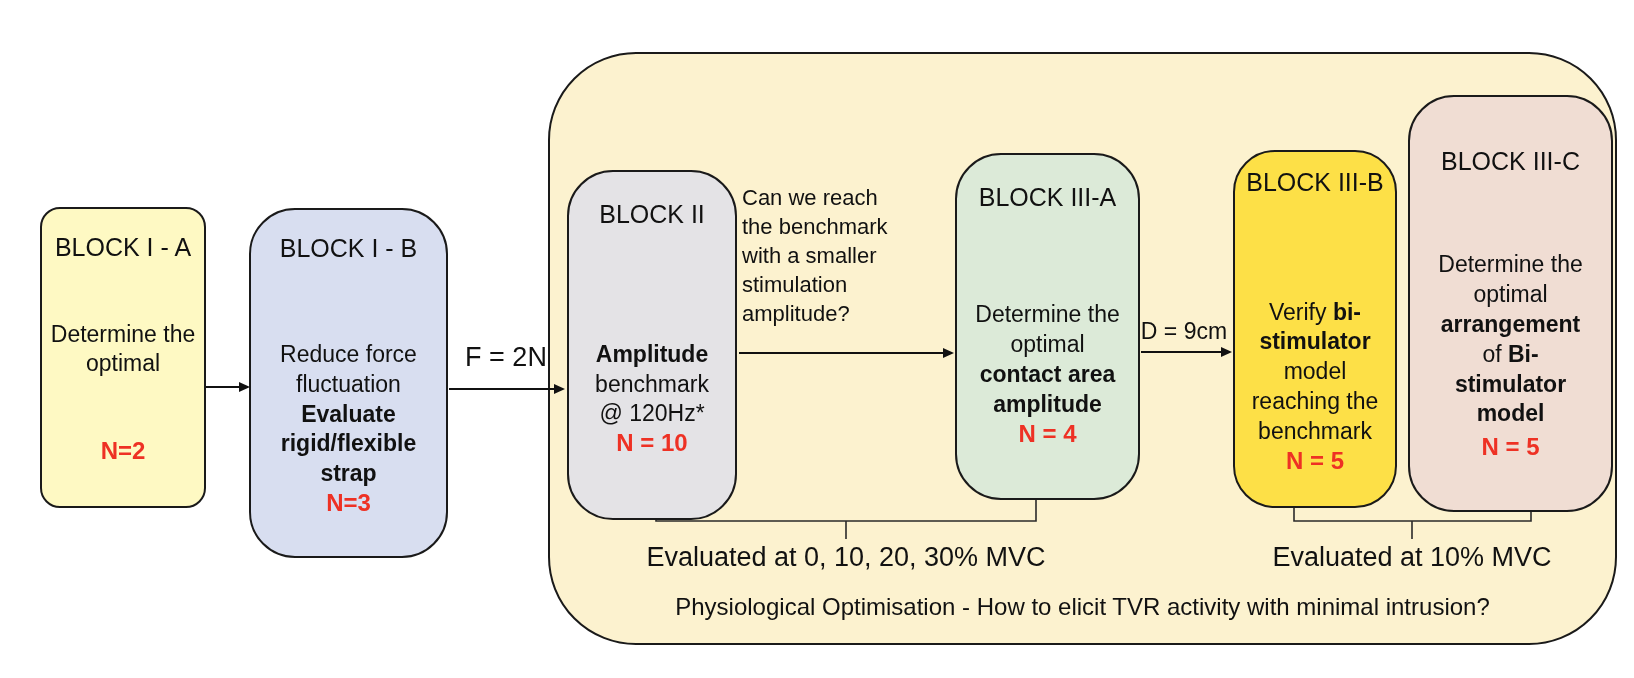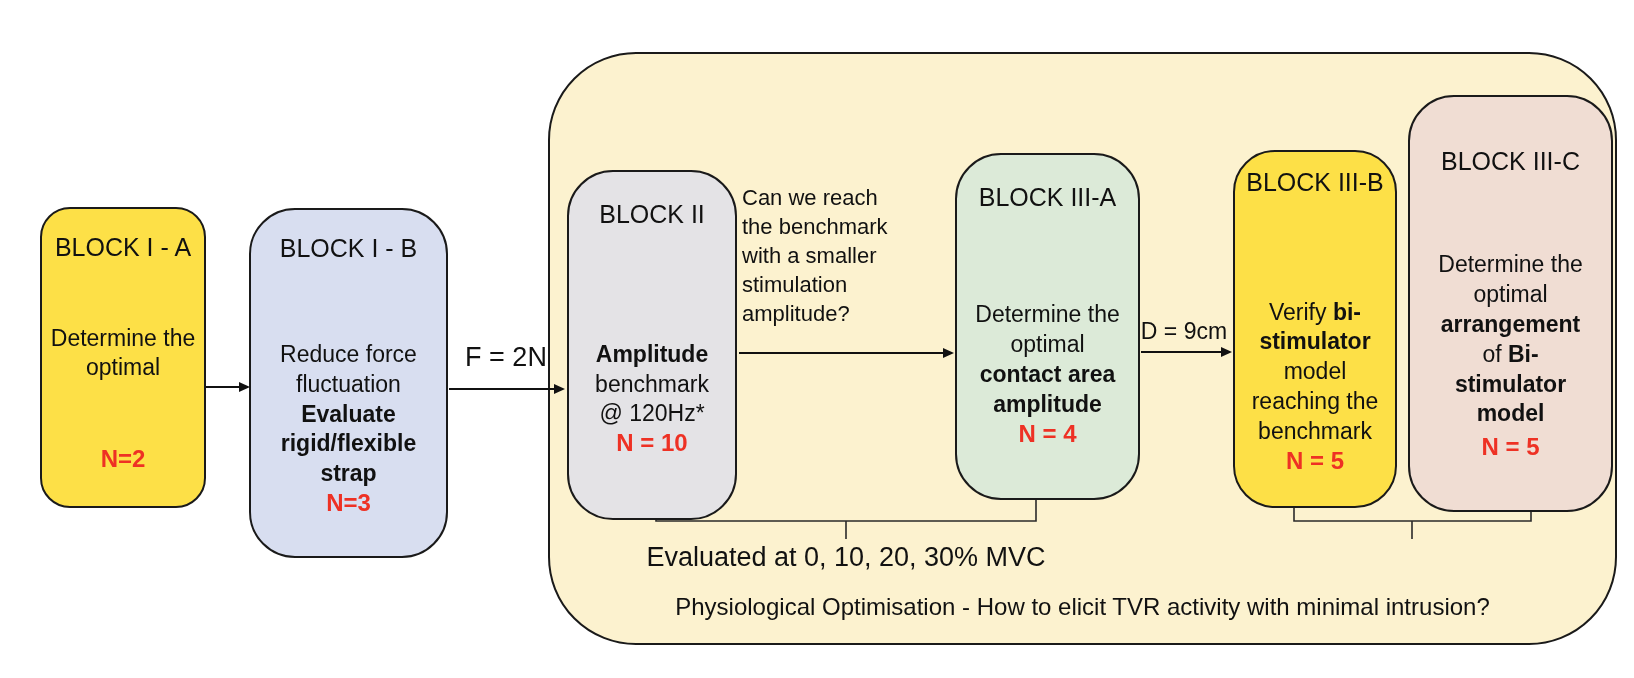--- a/index.html
+++ b/index.html
@@ -17,21 +17,21 @@
     display:flex;flex-direction:column;align-items:center;text-align:center;
   }
   .block .title{font-size:25px;line-height:1.15;}
   .block .body{font-size:23px;line-height:1.3;}
   .bold{font-weight:bold;}
   .nlabel{font-size:24px;font-weight:bold;color:#ee3124;line-height:1.2;}
   .sp{flex:1;}
   .sp-s{flex:.45;}
   .sp-xs{flex:.18;}
 
-  .b1a{left:40px;top:207px;width:166px;height:301px;border-radius:30px;background:#fde047;padding:24px 6px 32px;}
+  .b1a{left:40px;top:207px;width:166px;height:301px;border-radius:20px;background:#fef9c3;padding:24px 6px 40px;}
   .b1b{left:249px;top:208px;width:199px;height:350px;border-radius:46px;background:#d8def0;padding:24px 8px 38px;}
   .b2{left:567px;top:150px;width:170px;height:350px;border-radius:46px;background:#e4e3e6;padding:28px 6px 10px;margin-top:20px;}
   .b3a{left:955px;top:153px;width:185px;height:347px;border-radius:46px;background:#dcead8;padding:28px 8px 10px;}
   .b3b{left:1233px;top:150px;width:164px;height:358px;border-radius:42px;background:#fde047;padding:16px 8px 12px;}
   .b3c{left:1408px;top:95px;width:205px;height:417px;border-radius:46px;background:#f0ddd3;padding:50px 17px 16px;}
   .b3c .para{}
 
   .arrow{position:absolute;height:0;border-top:2px solid #111;}
   .arrow:after{
     content:"";position:absolute;right:-2px;top:-6px;width:0;height:0;
@@ -140,15 +140,16 @@
     <div class="body">Determine the optimal</div>
     <div class="body bold para">arrangement</div>
     <div class="body para">
       <span>of </span><span class="bold">Bi-stimulator model</span>
     </div>
     <div class="nlabel" style="margin-top:4px">N = 5</div>
     <div class="sp-xs"></div>
   </div>
 
   <div class="brace-label brace-label-left">Evaluated at 0, 10, 20, 30% MVC</div>
+  <div class="brace-label brace-label-right">Evaluated at 10% MVC</div>
   <div class="caption">Physiological Optimisation - How to elicit TVR activity with minimal intrusion?</div>
 
 </div>
 
 </body></html>

